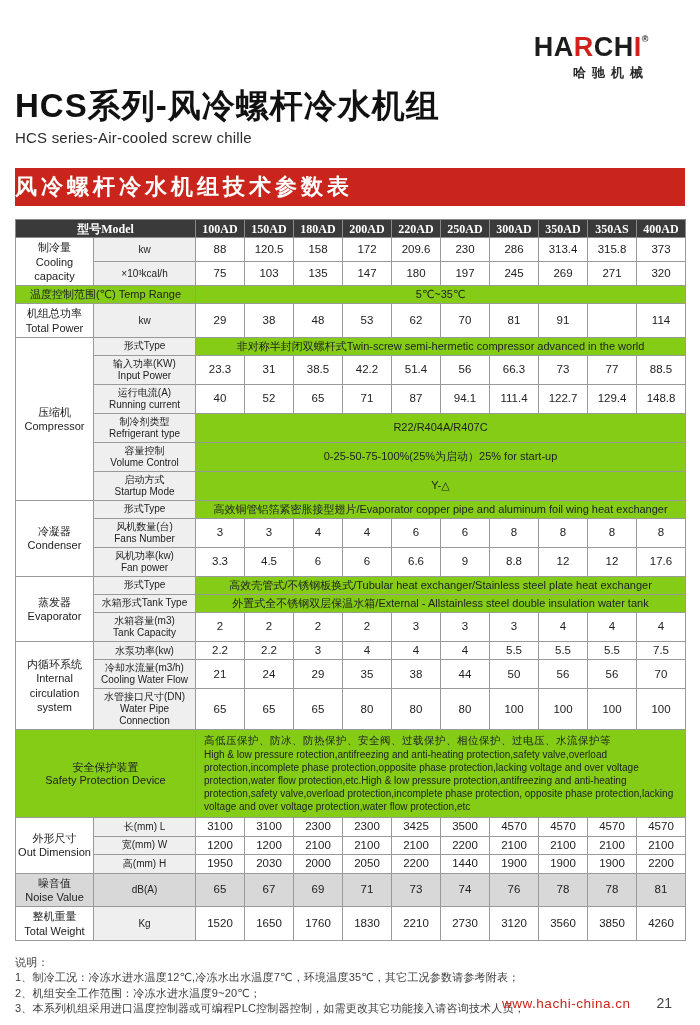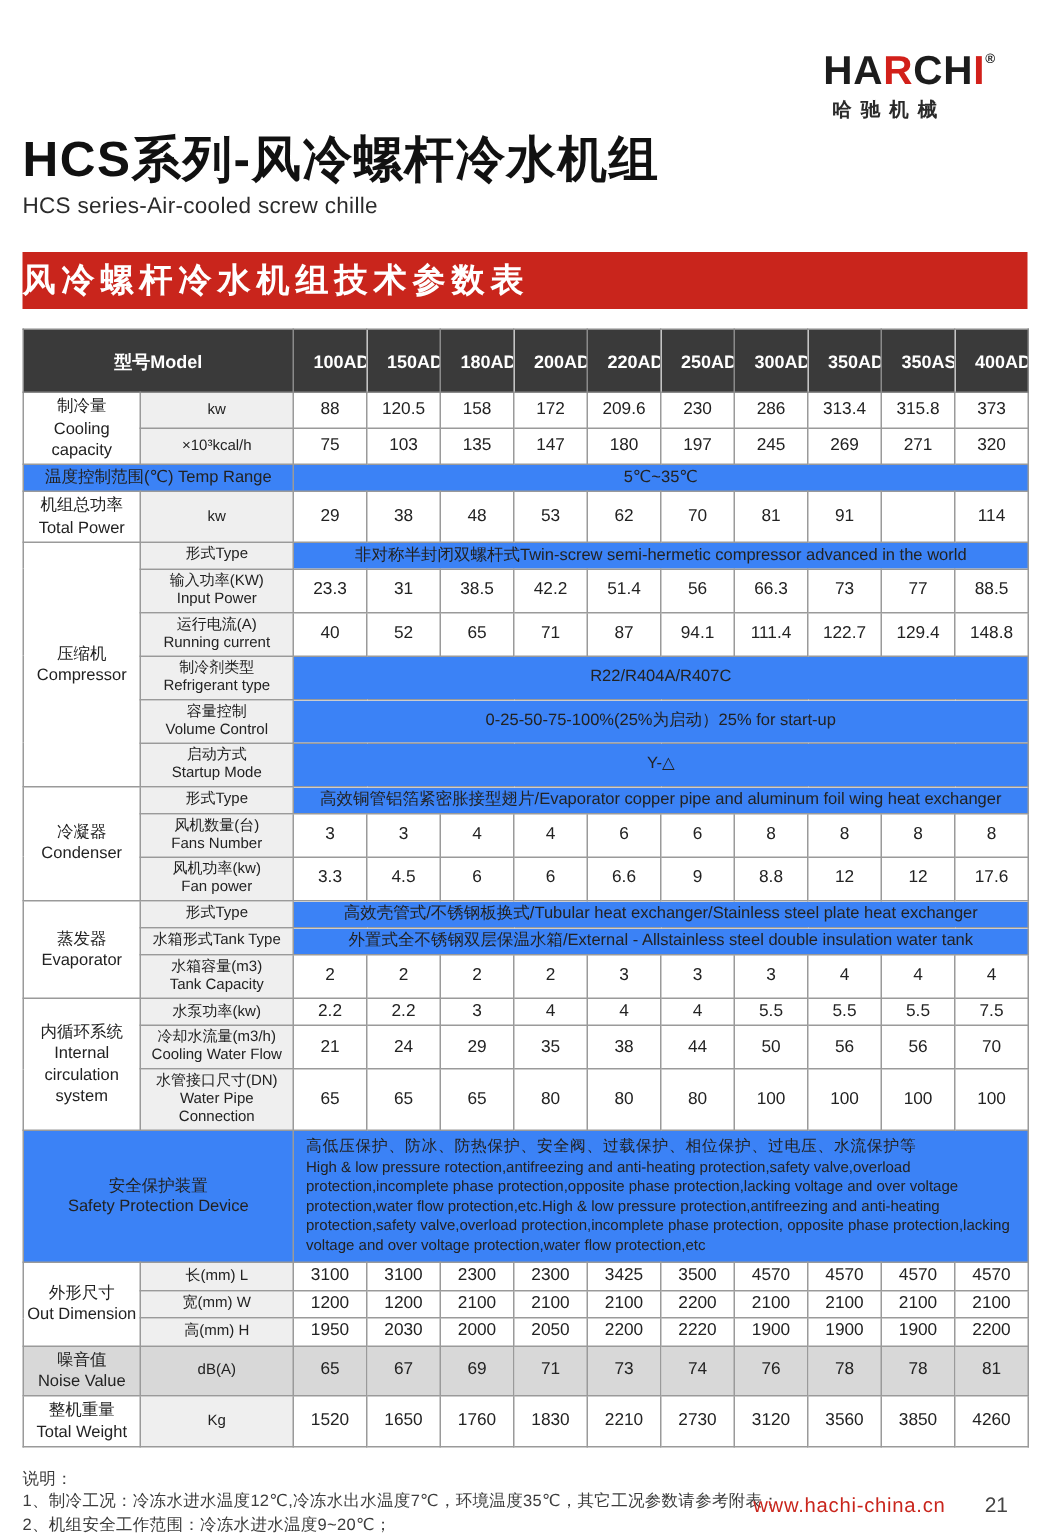--- a/index.html
+++ b/index.html
@@ -3,21 +3,21 @@
 <meta charset="utf-8">
 <style>
   html,body{margin:0;padding:0;}
   body{
     width:700px;height:1025px;background:#ffffff;position:relative;overflow:hidden;
     font-family:"Liberation Sans","DejaVu Sans",sans-serif;color:#222;
   }
   .page{padding:0 15px;}
 
   
-  .logo{position:absolute;top:34px;right:36px;text-align:left;}
+  .logo{position:absolute;top:34px;right:51px;text-align:right;}
   .logo .wordmark{font-size:27px;font-weight:800;letter-spacing:.5px;color:#1c1c1c;line-height:1;}
   .logo .red{color:#d2201a;}
   .logo .reg{font-size:9px;vertical-align:14px;color:#1c1c1c;font-weight:700;}
   .logo .sub{font-size:13px;font-weight:700;color:#2a2a2a;letter-spacing:6px;margin-top:3px;padding-left:6px;}
 
   
   .title-block{padding-top:88px;}
   .main-title{font-size:33px;font-weight:700;color:#111;letter-spacing:1px;line-height:1.1;}
   .sub-title{font-size:15px;color:#2b2b2b;margin-top:5px;letter-spacing:.2px;}
 
@@ -29,25 +29,25 @@
 
   
   table.spec{border-collapse:collapse;table-layout:fixed;width:670px;margin-top:13px;}
   .spec td,.spec th{
     border:1px solid #9a9a9a;text-align:center;vertical-align:middle;
     font-size:11.5px;color:#222;padding:2px 1px;line-height:1.18;font-weight:400;
     overflow:hidden;
   }
   .spec tr.head th{
     background:#3a3a3a;color:#fff;font-weight:700;font-size:12px;
-    border-color:#8a8a8a;height:15px;padding:13px;
+    border-color:#8a8a8a;height:15px;padding:1px;font-family:Liberation Serif, serif;
   }
   .spec .sec{font-size:11px;background:#ffffff;line-height:1.3;}
   .spec .param{font-size:10px;background:#efefef;line-height:1.2;}
-  .spec .gray{background:#3b82f6;font-size:11px;}
+  .spec .gray{background:#84cc16;font-size:11px;}
   .spec tr.noise td{background:#d8d8d8;}
   .spec .safety-label{font-size:11px;}
   .spec .safety-text{text-align:left;padding:4px 8px;font-size:10px;line-height:1.3;}
   .spec .safety-text div:first-child{font-size:10.5px;letter-spacing:.5px;}
 
   
   .notes{margin-top:14px;font-size:11px;color:#3c3c3c;line-height:15.5px;letter-spacing:.2px;}
   .notes .note-line{white-space:nowrap;}
 
   
@@ -703,21 +703,21 @@
           <td>
             <div>2000</div>
           </td>
           <td>
             <div>2050</div>
           </td>
           <td>
             <div>2200</div>
           </td>
           <td>
-            <div>2220</div>
+            <div>1440</div>
           </td>
           <td>
             <div>1900</div>
           </td>
           <td>
             <div>1900</div>
           </td>
           <td>
             <div>1900</div>
           </td>

